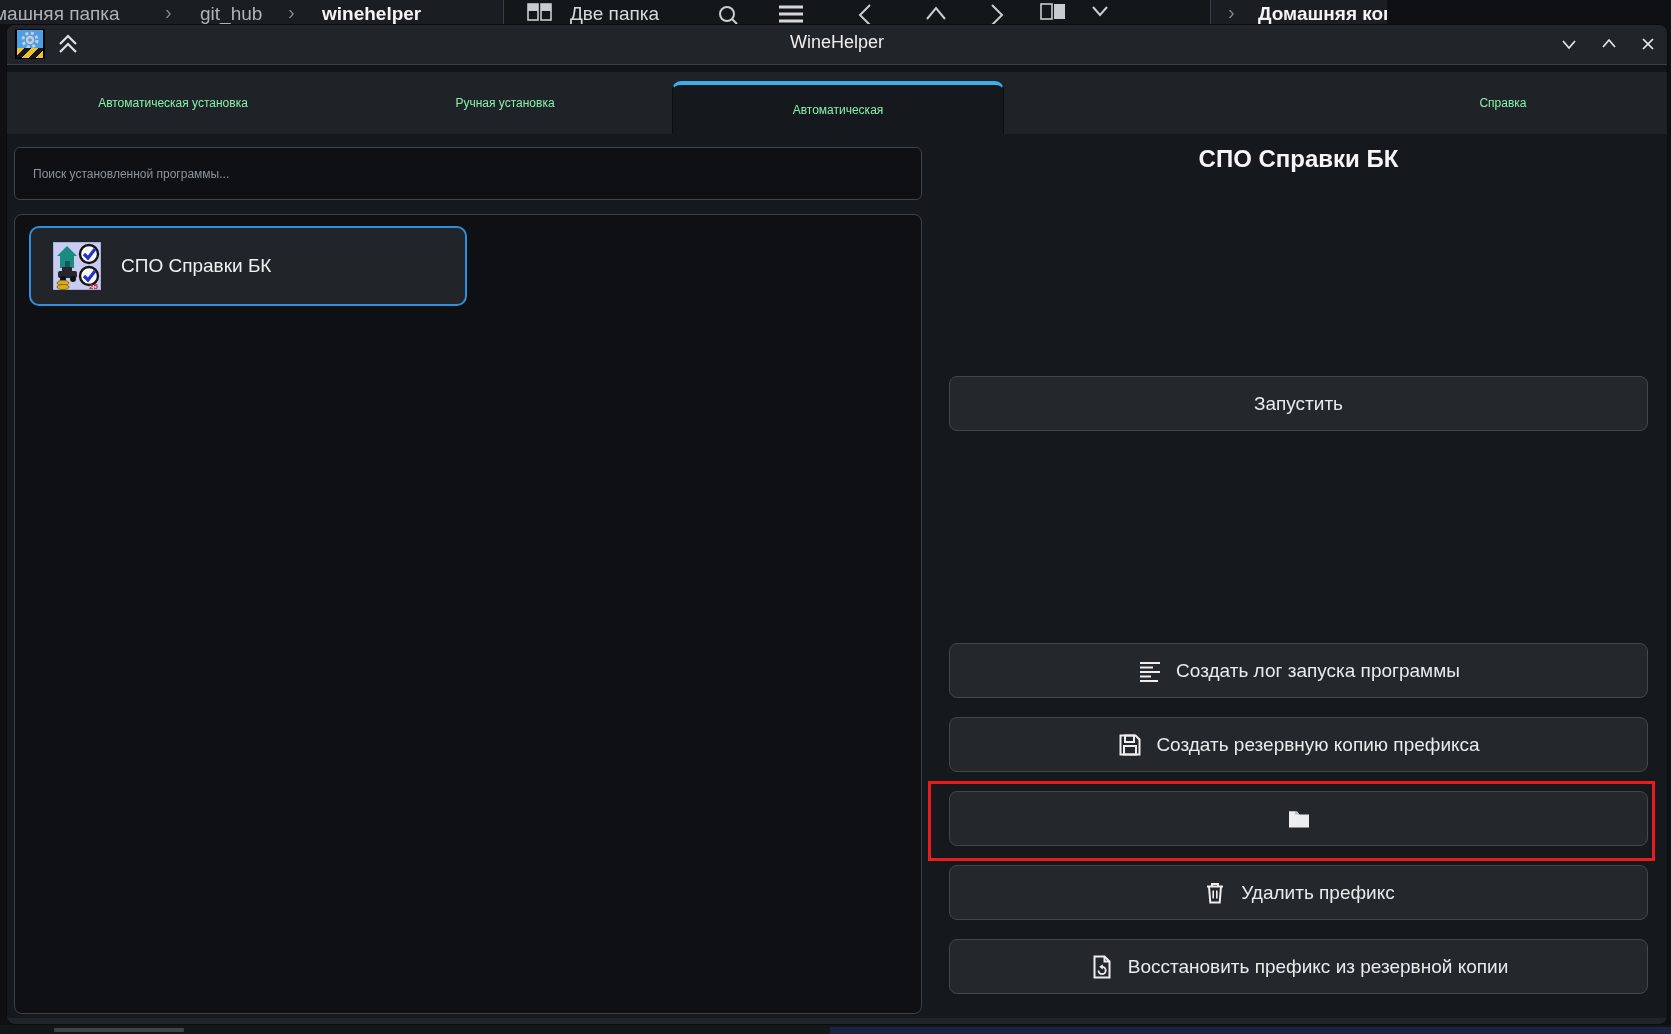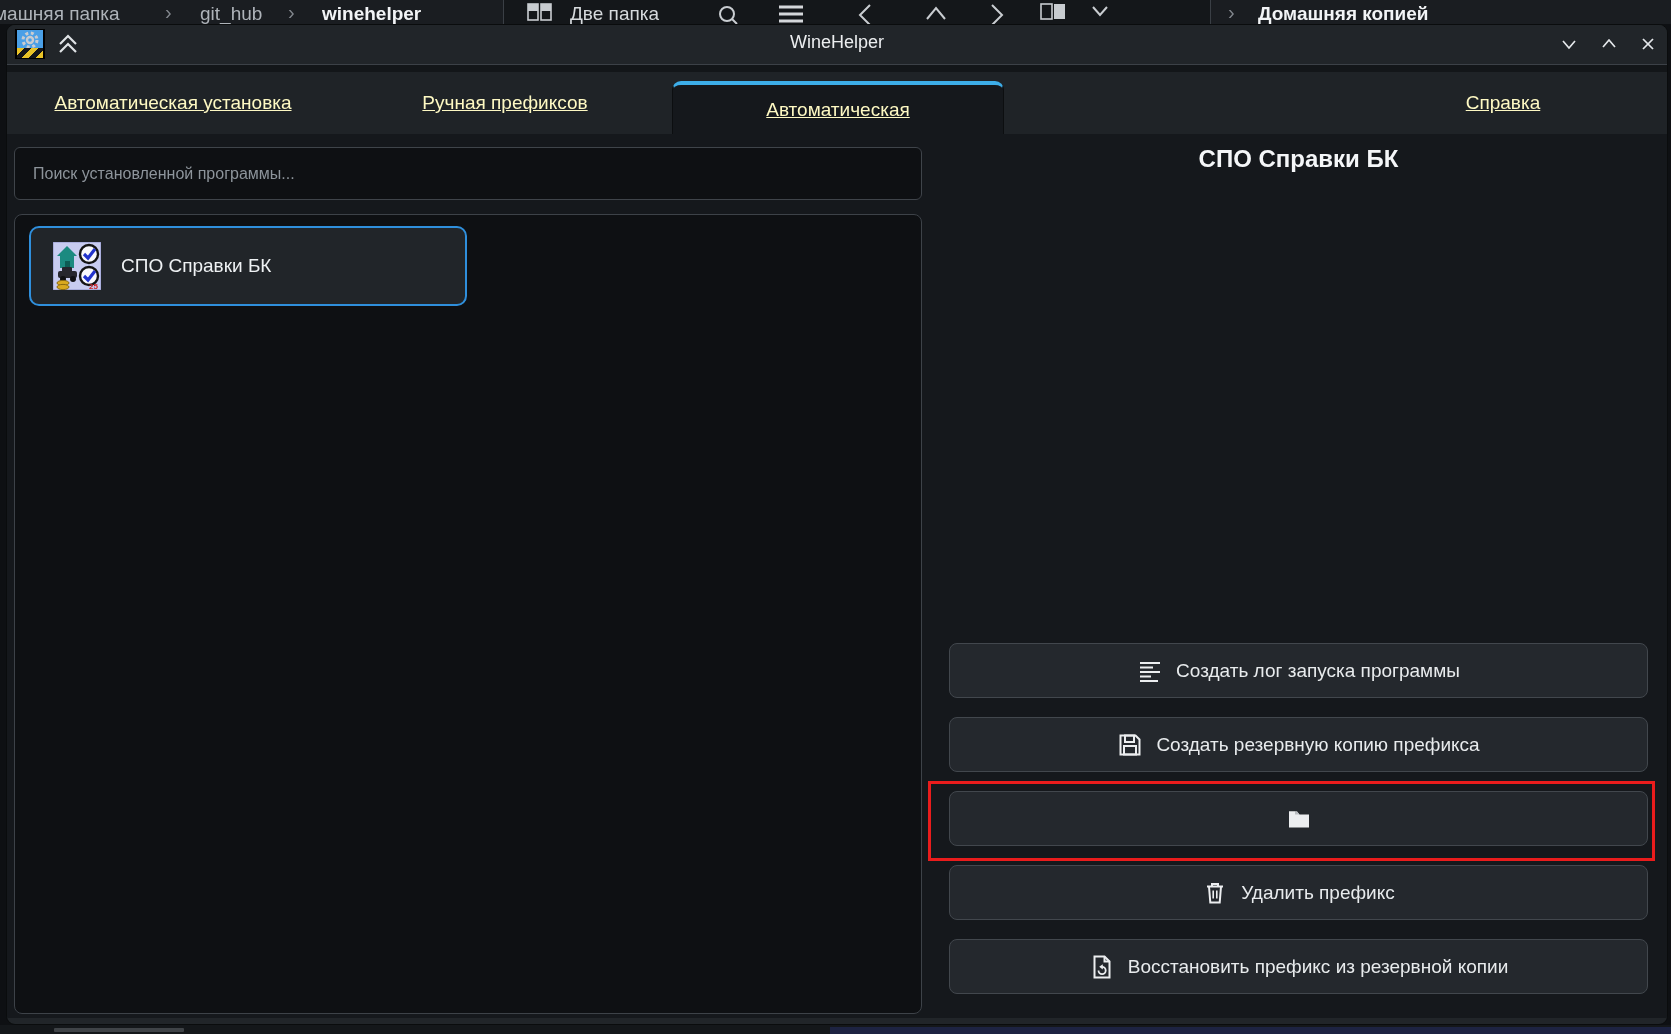--- a/index.html
+++ b/index.html
@@ -6,21 +6,21 @@
   body{
     width:1671px;height:1034px;position:relative;overflow:hidden;
     background:#0e1013;
     font-family:"Liberation Sans","DejaVu Sans",sans-serif;
     color:#e8ebee;
     -webkit-font-smoothing:antialiased;
   }
   .abs{position:absolute;}
 
   
-  .top-strip{left:0;top:0;width:1671px;height:24px;background:#1a1d21;overflow:hidden;}
+  .top-strip{left:0;top:0;width:1387px;height:24px;background:#1a1d21;overflow:hidden;}
   .top-strip .mid{position:absolute;left:503px;top:0;width:707px;height:24px;background:#14171a;}
   .top-strip .vdiv{position:absolute;top:0;width:1px;height:24px;background:#3a3f45;}
   .crumb{position:absolute;top:3px;font-size:19px;color:#aeb3b9;white-space:nowrap;}
   .crumb.bold{color:#f2f4f6;font-weight:bold;}
   .crumb-sep{position:absolute;top:1px;font-size:20px;color:#82878d;}
   .tool-ico{position:absolute;top:3px;}
   .tool-label{position:absolute;top:3px;font-size:19px;color:#d6dadd;white-space:nowrap;}
 
   
   .bottom-strip{left:0;top:1025px;width:1671px;height:9px;background:#14171a;overflow:hidden;}
@@ -39,33 +39,33 @@
   .appicon .sky{position:absolute;left:2px;top:1px;width:26px;height:18px;background:#4a9fe6;}
   .appicon .hazard{position:absolute;left:2px;top:19px;width:26px;height:10px;
     background:repeating-linear-gradient(135deg,#e8c227 0 5px,#15161a 5px 10px);}
   .keep-above{position:absolute;left:48px;top:6px;width:26px;height:26px;}
   .winctl{position:absolute;top:9px;width:22px;height:22px;cursor:default;}
   .sepband{position:absolute;left:0;top:39px;width:100%;height:8px;background:#131619;border-top:1px solid #3c4147;box-sizing:border-box;}
 
   
   .tabstrip{position:absolute;left:0;top:47px;width:100%;height:62px;background:#1f2327;}
   .tab{position:absolute;top:0;height:62px;width:332px;display:flex;align-items:center;justify-content:center;
-       font-size:19px;color:#fef9c3;cursor:pointer;text-decoration:underline;}
+       font-size:12px;color:#86efac;cursor:pointer;}
   .tab.active{
     top:9px;height:53px;background:#15181c;
     border-top:4px solid #3daee9;border-left:1px solid #0c0e10;border-right:1px solid #0c0e10;
     border-radius:9px 9px 0 0;box-sizing:border-box;
   }
   .content{position:absolute;left:0;top:109px;width:100%;height:884px;background:#15181c;}
 
   
   .search{
     position:absolute;left:7px;top:13px;width:908px;height:53px;box-sizing:border-box;
     background:#0e1013;border:1px solid #3f444a;border-radius:6px;
-    color:#e8ebee;font-size:16px;padding:0 18px;outline:none;
+    color:#e8ebee;font-size:12px;padding:0 18px;outline:none;
     font-family:"Liberation Sans","DejaVu Sans",sans-serif;
   }
   .search::placeholder{color:#8d949b;opacity:1;}
   .proglist{
     position:absolute;left:7px;top:80px;width:908px;height:800px;box-sizing:border-box;
     background:#0e1013;border:1px solid #3d4248;border-radius:8px;
   }
   .prog-item{
     position:absolute;left:14px;top:11px;width:438px;height:80px;box-sizing:border-box;
     background:#212529;border:2px solid #2f8fdc;border-radius:10px;
@@ -200,21 +200,21 @@
         <line x1="5" y1="5" x2="15" y2="15" stroke="#e4e7ea" stroke-width="1.7"></line>
         <line x1="15" y1="5" x2="5" y2="15" stroke="#e4e7ea" stroke-width="1.7"></line>
       </svg>
     </span>
   </div>
 
   <div class="sepband"></div>
 
   <div class="tabstrip">
     <div class="tab" style="left:0px">Автоматическая установка</div>
-    <div class="tab" style="left:332px">Ручная префиксов</div>
+    <div class="tab" style="left:332px">Ручная установка</div>
     <div class="tab active" style="left:665px">Автоматическая</div>
     <div class="tab" style="left:1330px">Справка</div>
   </div>
 
   <div class="content">
 
     <input class="search" type="text" value="" placeholder="Поиск установленной программы..." style="">
 
     <div class="proglist">
       <div class="prog-item">
@@ -234,20 +234,23 @@
           <ellipse cx="10" cy="41" rx="6" ry="2.6" fill="#d9a91f" stroke="#8a6a10" stroke-width="1"></ellipse>
           <ellipse cx="10" cy="45" rx="6" ry="2.6" fill="#d9a91f" stroke="#8a6a10" stroke-width="1"></ellipse>
           <text x="36" y="47" font-size="8" font-weight="bold" fill="#cc2222">25</text>
         </svg>
         <span class="label">СПО Справки БК</span>
       </div>
     </div>
 
     <div class="detail-title">СПО Справки БК</div>
 
+    <div class="btn" style="top:242px">
+      <span>Запустить</span>
+    </div>
 
     <div class="btn" style="top:509px">
       <svg width="26" height="26" viewBox="0 0 26 26">
         <line x1="3" y1="5" x2="23" y2="5" stroke="#eceef0" stroke-width="2"></line>
         <line x1="3" y1="9.5" x2="16" y2="9.5" stroke="#eceef0" stroke-width="2"></line>
         <line x1="3" y1="14" x2="23" y2="14" stroke="#eceef0" stroke-width="2"></line>
         <line x1="3" y1="18.5" x2="14" y2="18.5" stroke="#eceef0" stroke-width="2"></line>
         <line x1="3" y1="23" x2="21" y2="23" stroke="#eceef0" stroke-width="2"></line>
       </svg>
       <span>Создать лог запуска программы</span>

